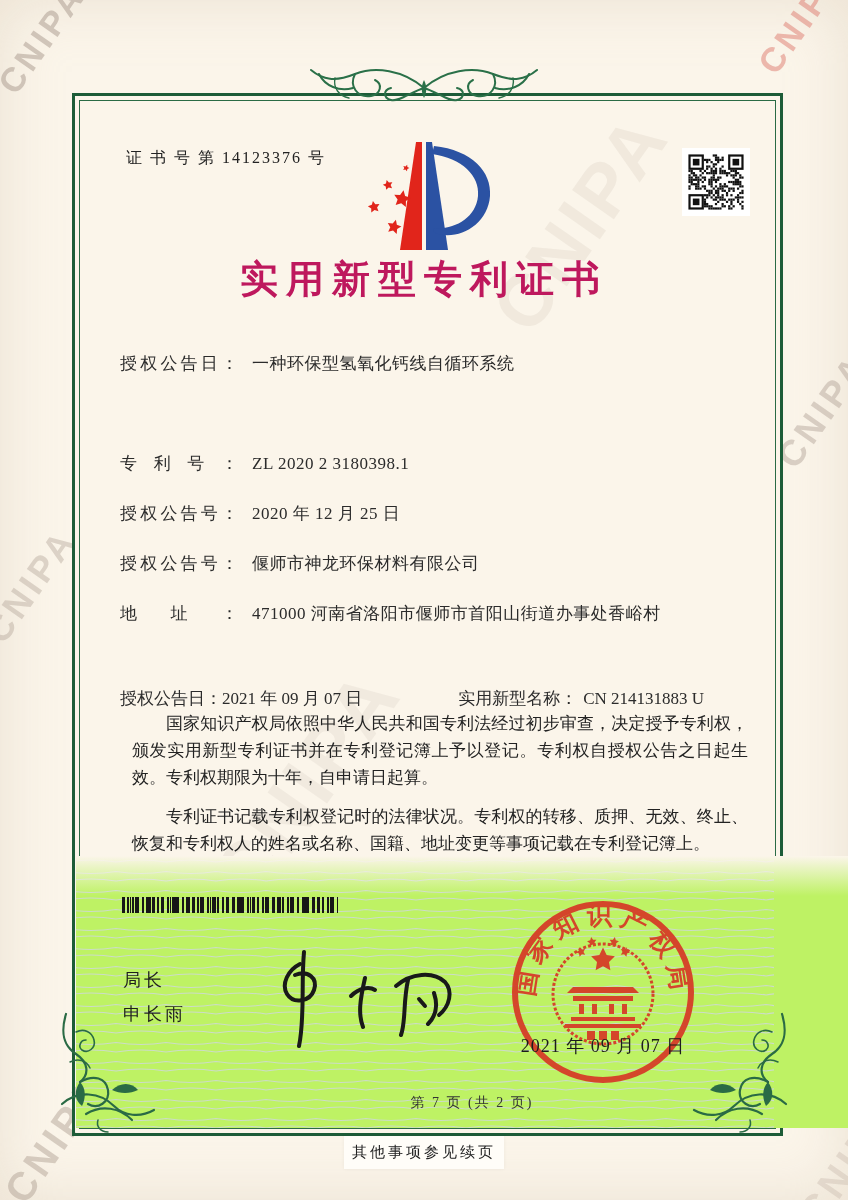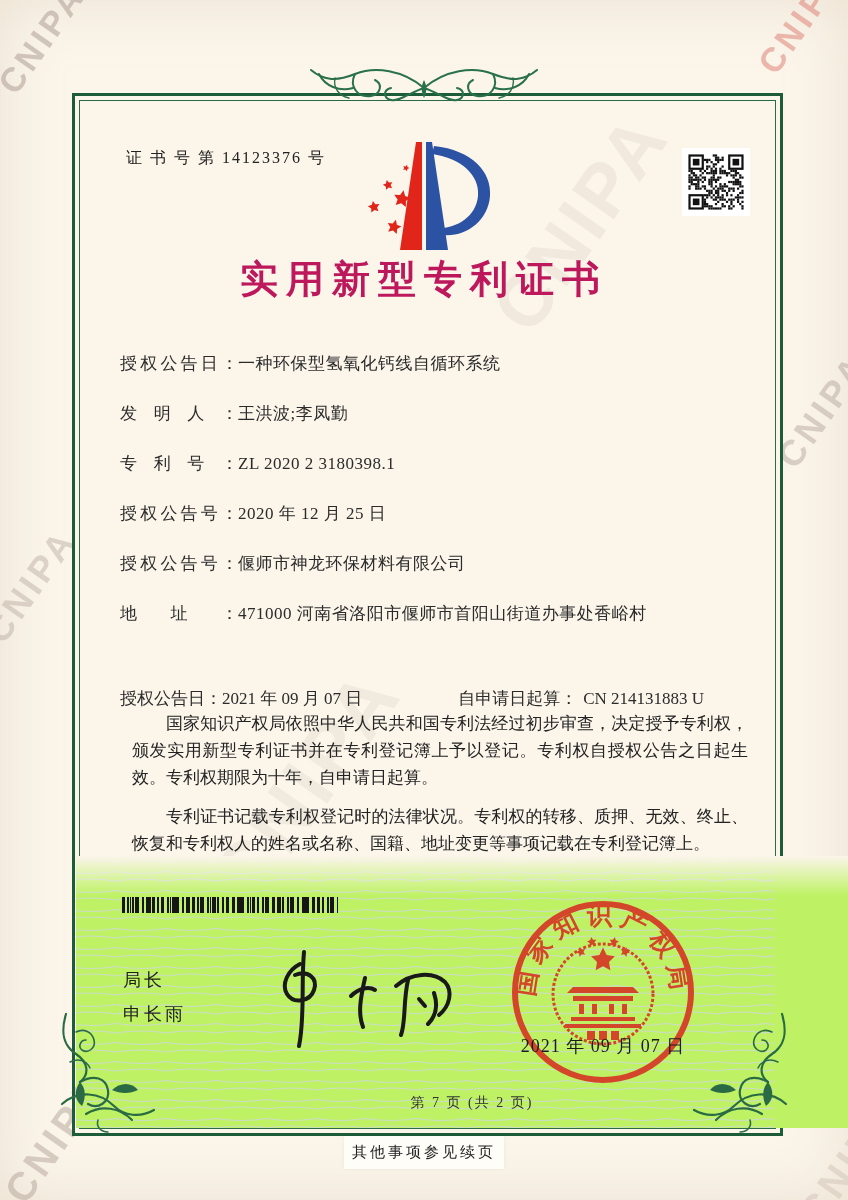--- a/index.html
+++ b/index.html
@@ -23,21 +23,21 @@
   
   .qr{position:absolute; left:682px; top:148px; width:68px; height:68px; background:#fff; padding:2px; box-sizing:border-box;}
   
   .logo{position:absolute; left:342px; top:138px; width:160px; height:120px;}
   
   .title{position:absolute; left:0; right:0; top:254px; text-align:center;
     font-size:38px; font-weight:bold; letter-spacing:8px; color:#be185d;}
   
   .frow{position:absolute; left:120px; width:648px; display:flex; font-size:17px; line-height:24px;}
   .f-label{display:inline-block; width:118px; text-align:justify; text-align-last:justify; flex:0 0 118px;}
-  .f-value{letter-spacing:.5px;}
+  .f-value{margin-left:14px; letter-spacing:.5px;}
   .grant2{margin-left:96px; display:flex;}
   .grant2 .f-label2{margin-right:6px;}
   
   .paras{position:absolute; left:120px; top:698px; width:640px; font-size:17px;
     line-height:27px; text-align:justify; color:#222;}
   .paras p{margin:12px; text-indent:2em;}
   
   .band{position:absolute; left:76px; top:856px; width:792px; height:272px; background:#bef264; overflow:hidden;}
   .band .waves{position:absolute; left:0; top:0;}
   .band::before{content:''; position:absolute; left:0; right:0; top:0; height:40px;
@@ -344,45 +344,41 @@
       <use href="#star5" transform="translate(52,89) scale(0.74) rotate(15)"></use>
     </g>
   </svg>
 
   <div class="title">实用新型专利证书</div>
 
   <div class="frow" style="top:352px">
     <span class="f-label">授权公告日：</span>
     <span class="f-value">一种环保型氢氧化钙线自循环系统</span>
   </div>
-  <div class="frow" style="top:402px">
-    <span class="f-label">发明人：</span>
-    <span class="f-value">王洪波;李凤勤</span>
-  </div>
   <div class="frow" style="top:452px">
     <span class="f-label">专利号：</span>
     <span class="f-value">ZL 2020 2 3180398.1</span>
   </div>
   <div class="frow" style="top:502px">
     <span class="f-label">授权公告号：</span>
     <span class="f-value">2020 年 12 月 25 日</span>
   </div>
   <div class="frow" style="top:552px">
     <span class="f-label">授权公告号：</span>
     <span class="f-value">偃师市神龙环保材料有限公司</span>
   </div>
   <div class="frow" style="top:602px">
     <span class="f-label">地址：</span>
     <span class="f-value">471000 河南省洛阳市偃师市首阳山街道办事处香峪村</span>
   </div>
   <div class="frow" style="top:687px">
     <span>授权公告日：</span>
     <span>2021 年 09 月 07 日</span>
     <span class="grant2">
-      <span class="f-label2">自申请日起算：</span>
+      <span class="f-label2">实用新型名称：</span>
       <span>CN 214131883 U</span>
     </span>
   </div>
 
   <div class="paras">
     <p>国家知识产权局依照中华人民共和国专利法经过初步审查，决定授予专利权，颁发实用新型专利证书并在专利登记簿上予以登记。专利权自授权公告之日起生效。专利权期限为十年，自申请日起算。</p>
     <p>专利证书记载专利权登记时的法律状况。专利权的转移、质押、无效、终止、恢复和专利权人的姓名或名称、国籍、地址变更等事项记载在专利登记簿上。</p>
   </div>
 
   <div class="band">

